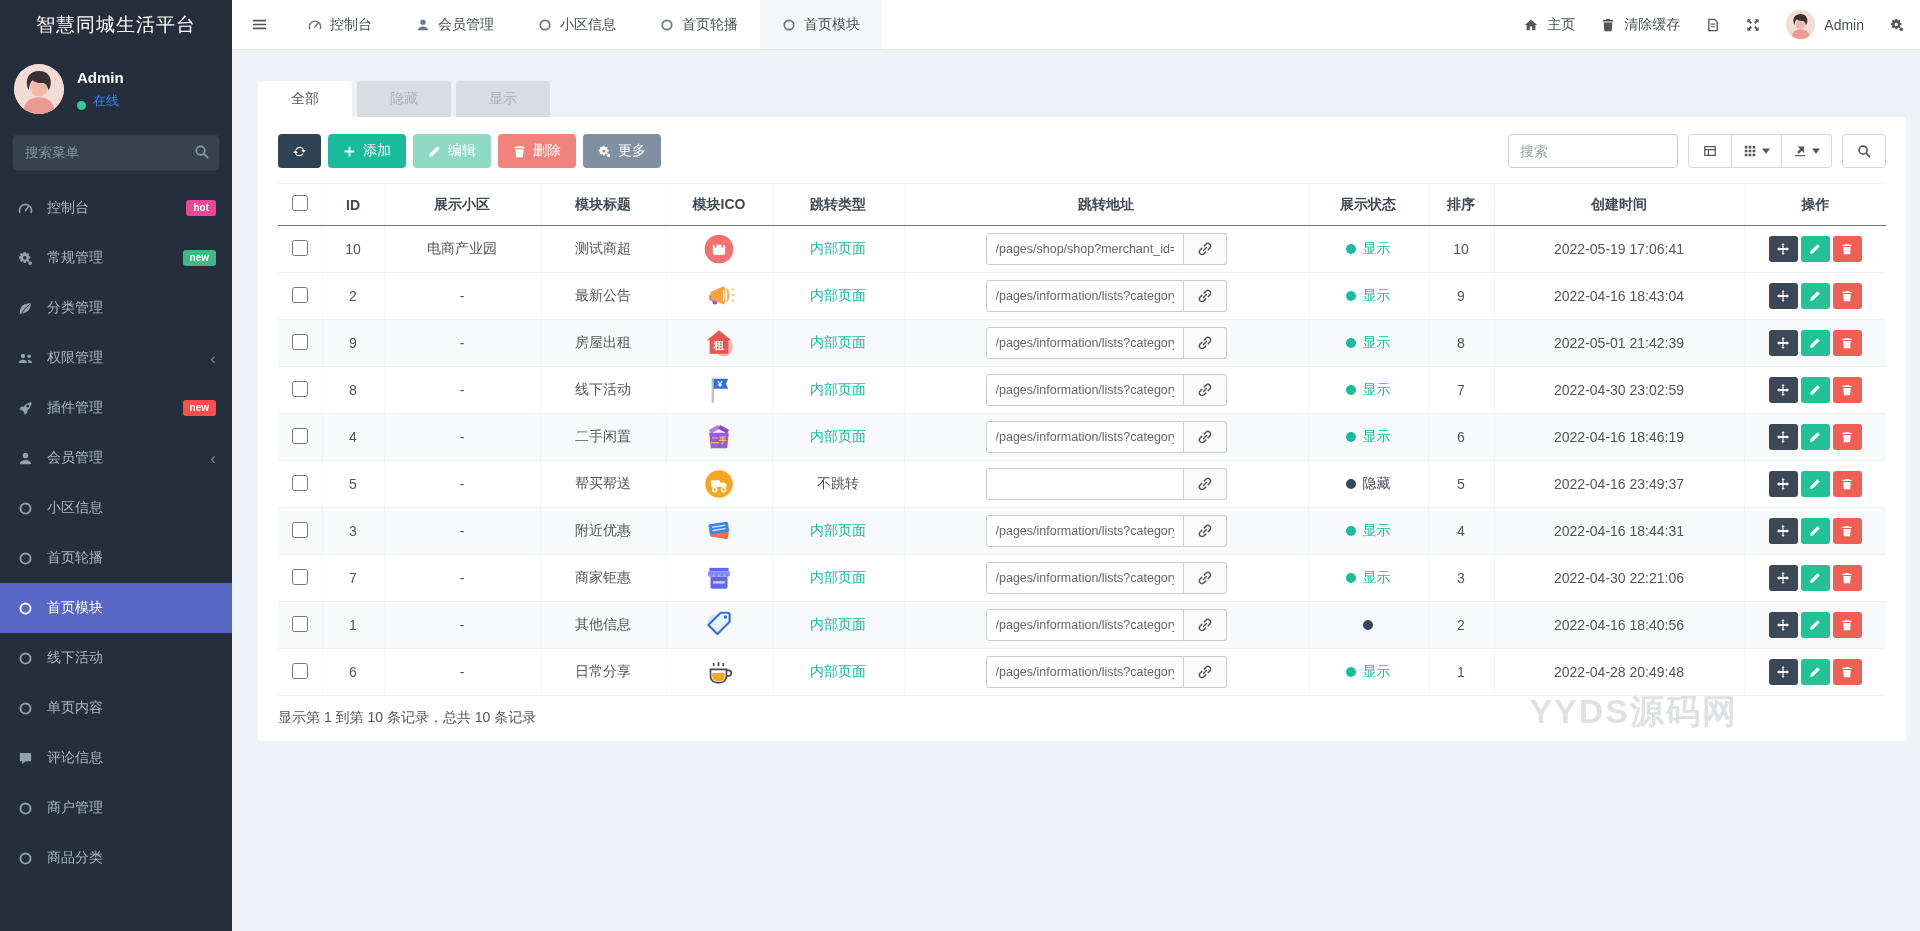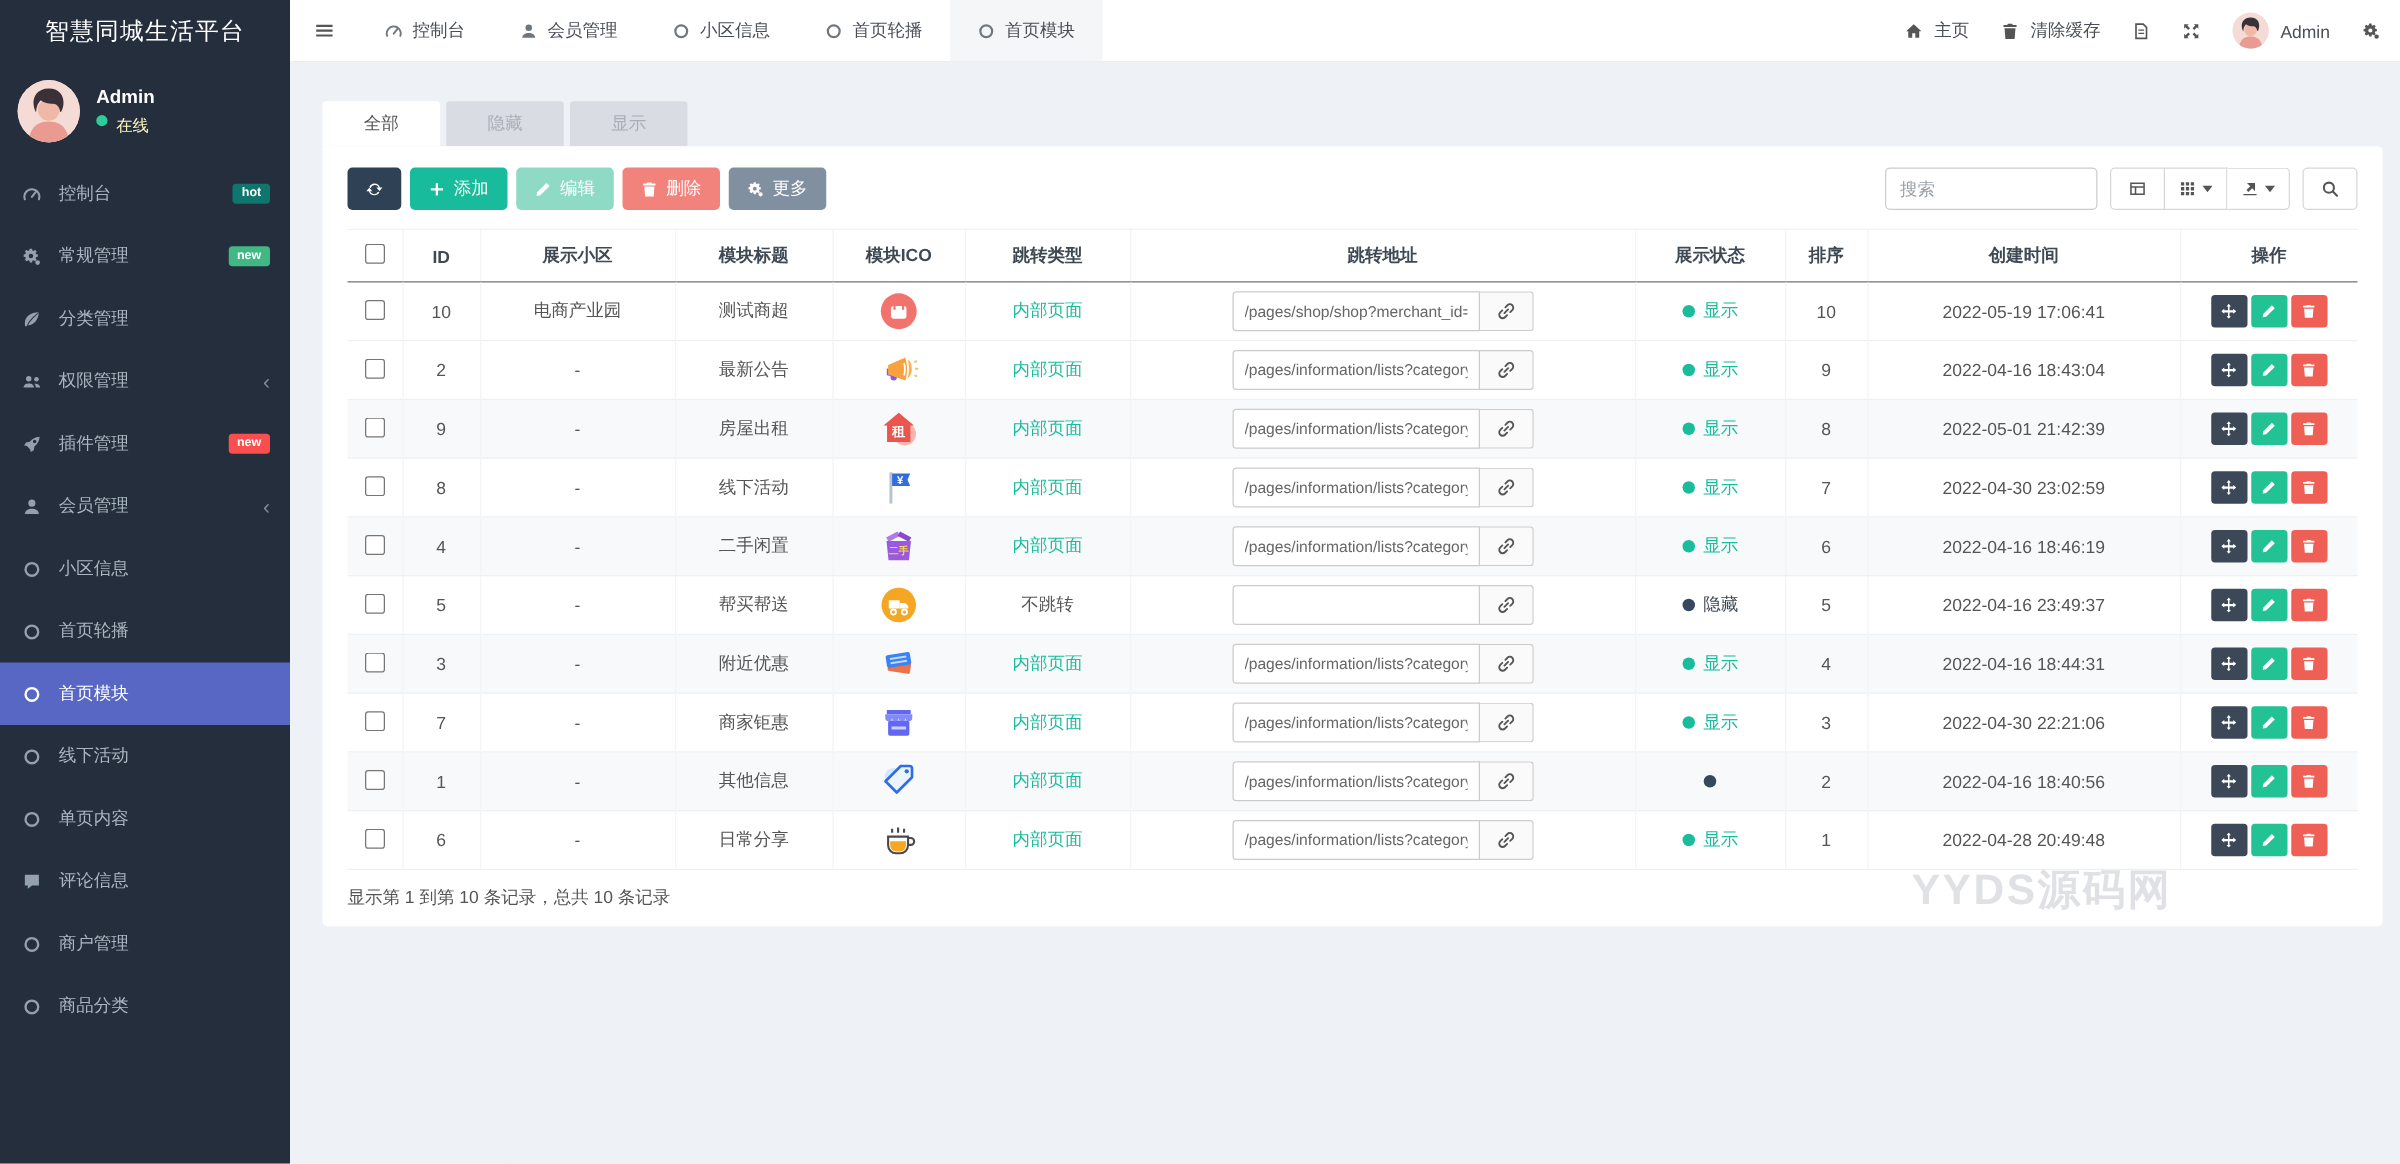--- a/index.html
+++ b/index.html
@@ -6,21 +6,21 @@
   html,body{width:1920px;height:931px;overflow:hidden}
   body{font-family:"Liberation Sans","DejaVu Sans",sans-serif;font-size:14px;background:#eef1f5;display:flex}
   .icn svg{width:1em;height:1em;display:block}
   
   .sidebar{width:232px;min-width:232px;height:100%;background:#252e3c;color:#aab6c2;display:flex;flex-direction:column;overflow:hidden}
   .logo{height:50px;display:flex;align-items:center;justify-content:center;color:#fff;font-size:19px;letter-spacing:1px}
   .user-panel{display:flex;align-items:center;gap:13px;padding:14px 14px 16px}
   .avatar{width:50px;height:50px;border-radius:50%;overflow:hidden;background:#f3d9d4;flex:none}
   .avatar svg{width:100%;height:100%;display:block}
   .user-name{color:#fff;font-weight:700;font-size:15px;margin-bottom:6px}
-  .user-status{color:#fef9c3;font-size:13px;display:flex;align-items:flex-start;gap:7px}
+  .user-status{color:#3b82f6;font-size:13px;display:flex;align-items:flex-end;gap:7px}
   .status-dot{width:9px;height:9px;border-radius:50%;background:#2ecc9a}
   .sidebar-search{margin:4px 12px 12px;position:relative}
   .sidebar-search input{width:100%;height:37px;background:#374152;border:1px solid #2e3746;border-radius:6px;color:#cfd6dd;padding:0 34px 0 12px;font-size:13.5px;outline:none;font-family:inherit}
   .sidebar-search input::placeholder{color:#8694a3}
   .sidebar-search .icn{position:absolute;right:11px;top:10px;font-size:15px;color:#8694a3}
   ul.menu{list-style:none;flex:1}
   .menu li{display:flex;align-items:center;gap:12px;padding:0 16px;height:50px;font-size:14px;cursor:pointer;color:#aab6c2}
   .menu li .mi{width:19px;font-size:15px;color:#93a0af;display:flex;justify-content:center;flex:none}
   .menu li.active{background:#5867c3;color:#fff}
   .menu li.active .mi{color:#fff}
@@ -103,30 +103,39 @@
             <path d="M20 5.5c-7.2 0-10.3 5.2-9.7 10.4.3 2.6 1 4.1 1.6 4.8.2-4 1.4-6.4 3.1-7.8 1.1 1.3 4.4 2.3 7.7 2.3 2.4 0 4.1 1.9 4.7 5.3h.4c.6-.9 1.3-2.4 1.6-4.8.5-5.2-2.2-10.2-9.4-10.2z" fill="#3a3038"></path>
           </svg></span></div>
     <div>
       <div class="user-name">Admin</div>
       <div class="user-status">
         <span class="status-dot"></span>
         <span>在线</span>
       </div>
     </div>
   </div>
+  <div class="sidebar-search">
+    <input type="text" placeholder="搜索菜单" style="">
+    <span class="icn">
+        <svg viewBox="0 0 16 16" fill="none" stroke="currentColor" stroke-width="1.9" stroke-linecap="round">
+          <circle cx="7" cy="7" r="4.6"></circle>
+          <path d="m10.6 10.6 3.8 3.8"></path>
+        </svg>
+      </span>
+  </div>
   <ul class="menu" id="sidebar-menu">
       <li>
         <span class="icn mi">
           <svg viewBox="0 0 16 16" fill="none" stroke="currentColor" stroke-width="1.7" stroke-linecap="round">
             <path d="M2 12.2a6.4 6.4 0 1 1 12 0"></path>
             <path d="M8 10.2 11.2 6"></path>
           </svg>
         </span>
         <span>控制台</span>
-        <span class="mbadge" style="background: #0f766e;">hot</span>
+        <span class="mbadge" style="background: #ec4899;">hot</span>
       </li>
       <li>
         <span class="icn mi">
           <svg viewBox="0 0 16 16" fill="currentColor">
             <path d="M6.2 1h2l.3 1.5.9.4L10.7 2l1.4 1.4-.9 1.3.4.9 1.5.3v2l-1.5.3-.4.9.9 1.3-1.4 1.4-1.3-.9-.9.4-.3 1.5h-2l-.3-1.5-.9-.4-1.3.9L1.9 10.4l.9-1.3-.4-.9L1 7.9v-2l1.5-.3.4-.9-.9-1.3L3.4 2l1.3.9.9-.4zM7.2 5.4a1.9 1.9 0 1 0 0 3.8 1.9 1.9 0 0 0 0-3.8z" fill-rule="evenodd"></path>
             <circle cx="12.9" cy="12.9" r="2"></circle>
           </svg>
         </span>
         <span>常规管理</span>
         <span class="mbadge" style="background: rgb(65, 184, 131);">new</span>

